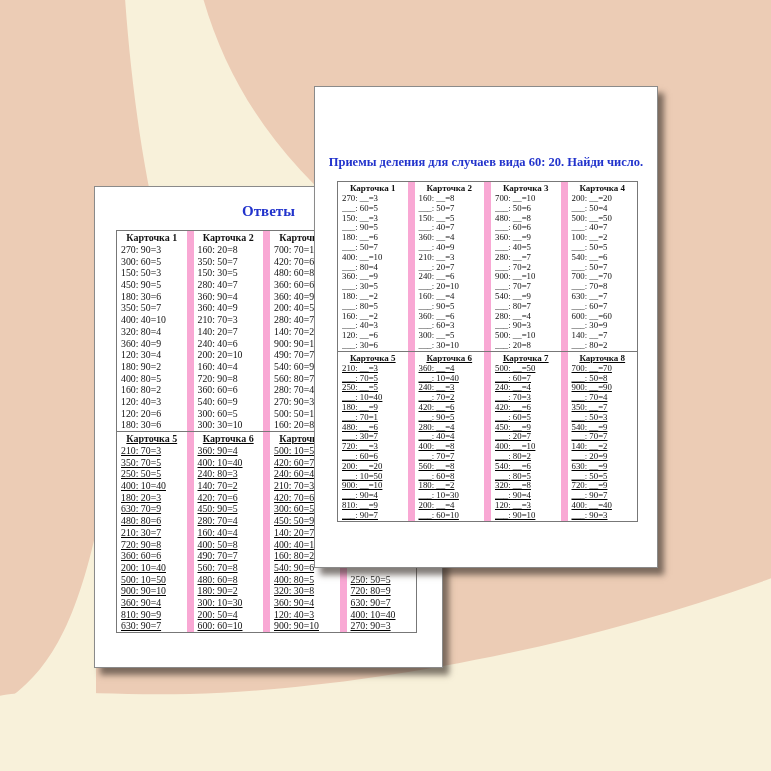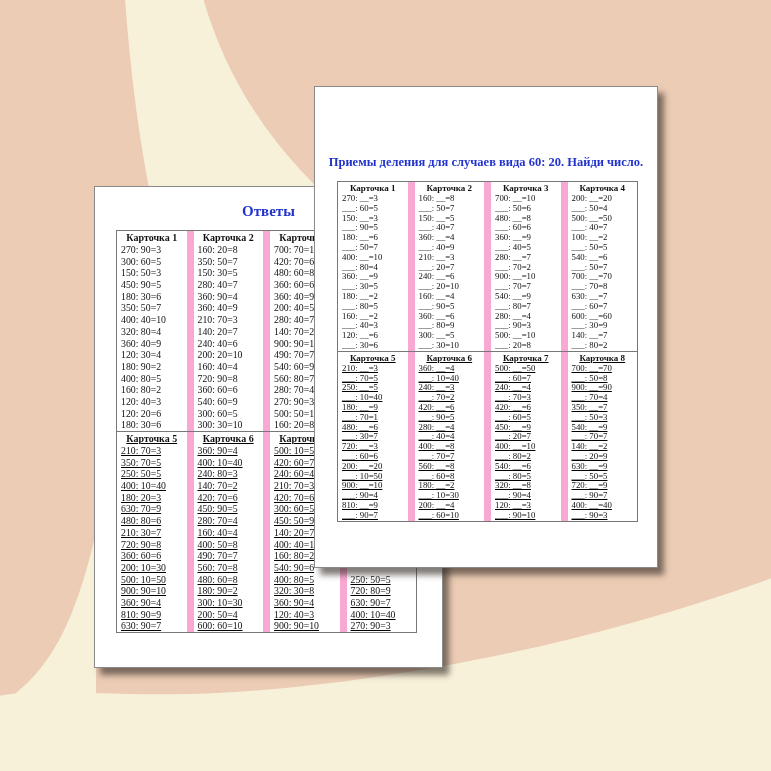--- a/index.html
+++ b/index.html
@@ -128,21 +128,21 @@
           <div class="card-row">210: 70=3</div>
           <div class="card-row">350: 70=5</div>
           <div class="card-row">250: 50=5</div>
           <div class="card-row">400: 10=40</div>
           <div class="card-row">180: 20=3</div>
           <div class="card-row">630: 70=9</div>
           <div class="card-row">480: 80=6</div>
           <div class="card-row">210: 30=7</div>
           <div class="card-row">720: 90=8</div>
           <div class="card-row">360: 60=6</div>
-          <div class="card-row">200: 10=30</div>
+          <div class="card-row">200: 10=40</div>
           <div class="card-row">500: 10=50</div>
           <div class="card-row">900: 90=10</div>
           <div class="card-row">360: 90=4</div>
           <div class="card-row">810: 90=9</div>
           <div class="card-row">630: 90=7</div>
         </div>
         <div class="card-col">
           <div class="card-header">Карточка 6</div>
           <div class="card-row">360: 90=4</div>
           <div class="card-row">400: 10=40</div>
@@ -234,21 +234,21 @@
           <div class="card-row">___: 40=7</div>
           <div class="card-row">360: __=4</div>
           <div class="card-row">___: 40=9</div>
           <div class="card-row">210: __=3</div>
           <div class="card-row">___: 20=7</div>
           <div class="card-row">240: __=6</div>
           <div class="card-row">___: 20=10</div>
           <div class="card-row">160: __=4</div>
           <div class="card-row">___: 90=5</div>
           <div class="card-row">360: __=6</div>
-          <div class="card-row">___: 80=9</div>
+          <div class="card-row">___: 60=3</div>
           <div class="card-row">300: __=5</div>
           <div class="card-row">___: 30=10</div>
         </div>
         <div class="card-col">
           <div class="card-header">Карточка 3</div>
           <div class="card-row">700: __=10</div>
           <div class="card-row">___: 50=6</div>
           <div class="card-row">480: __=8</div>
           <div class="card-row">___: 60=6</div>
           <div class="card-row">360: __=9</div>

